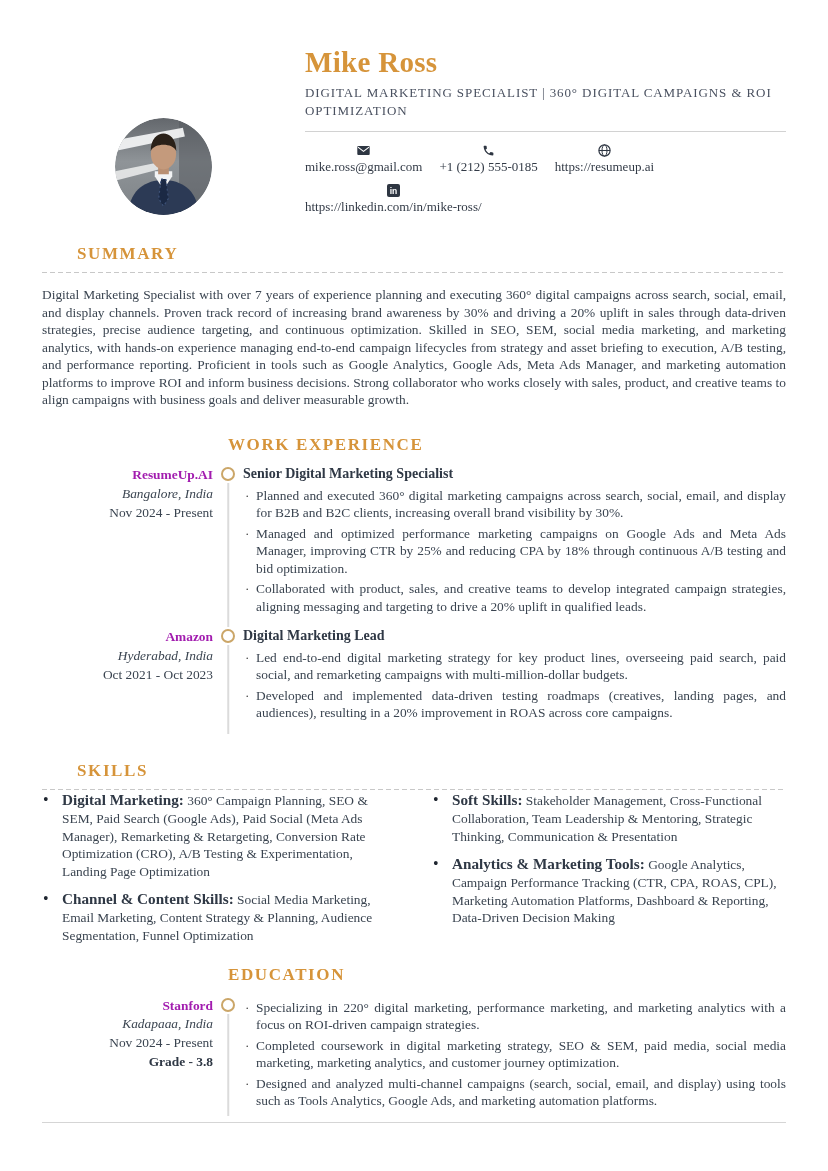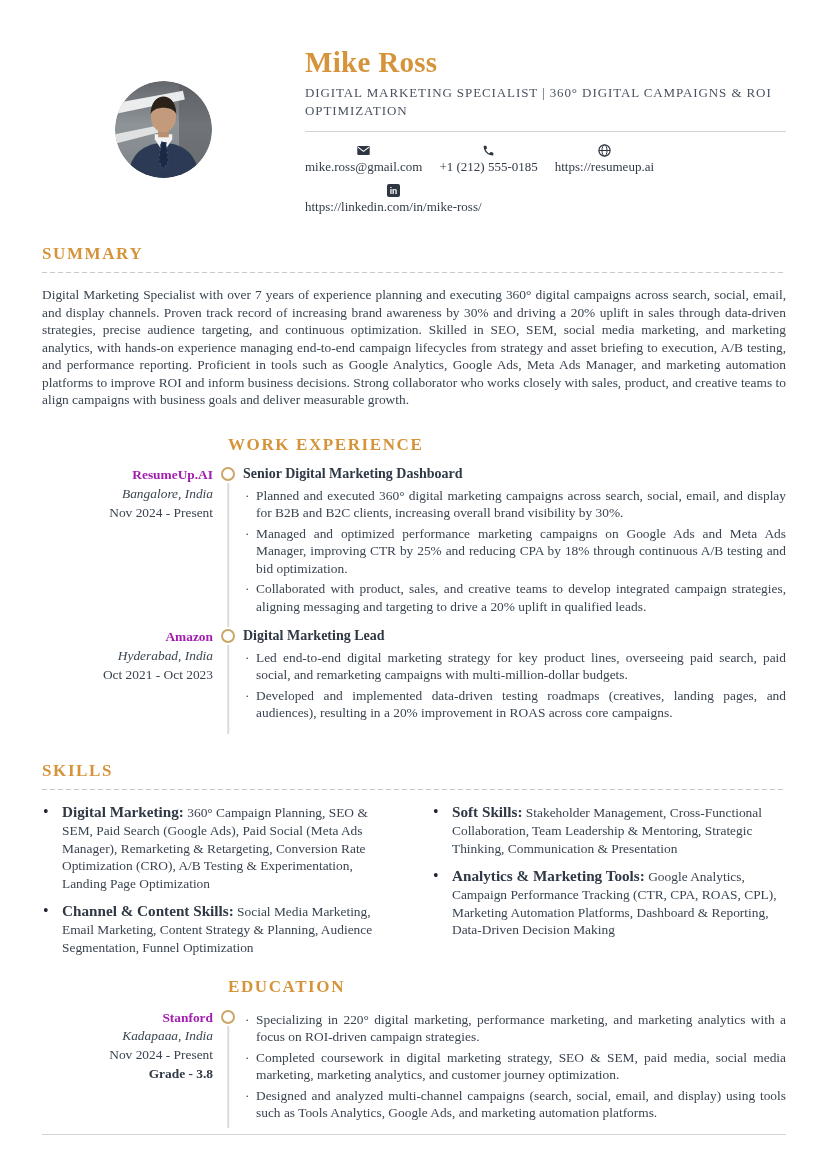--- a/index.html
+++ b/index.html
@@ -8,21 +8,21 @@
     width: 828px; height: 1171px;
     background:#ffffff;
     font-family:"Liberation Serif", serif;
     color:#3A4450;
     font-size:13.4px;
     line-height:1.31;
   }
   .page { width:828px; height:1171px; padding:43px 42px 0 42px; overflow:hidden; }
 
   
-  .header { display:flex; align-items:center; }
+  .header { display:flex; align-items:flex-end; }
   .avatar {
     flex:none; width:97px; height:97px; border-radius:50%;
     overflow:hidden; margin-left:73px; margin-top:1px;
   }
   .avatar svg { display:block; width:97px; height:97px; }
   .header-text { margin-left:93px; width:482px; }
   .name {
     margin:4px 0 7px 0;
     font-size:29px; font-weight:bold; letter-spacing:0.3px;
     color:#D6943A; line-height:1.05;
@@ -32,21 +32,21 @@
     color:#4A5160; text-transform:uppercase;
   }
   .header-divider { border:none; border-top:1.5px solid #D2D2D2; margin:12px 0 0 0; }
   .contacts { margin-top:12px; display:flex; flex-wrap:wrap; column-gap:17px; row-gap:9px; font-size:13px; color:#323A46; }
   .contact { display:flex; align-items:center; gap:1px; white-space:nowrap;flex-direction:column; }
   .cicon { width:13px; height:13px; flex:none; display:block; }
 
   
   .section-heading {
     font-size:17px; font-weight:bold; letter-spacing:1.6px;
-    color:#D6943A; line-height:1.2;
+    color:#D6943A; line-height:1.2;margin-left:35px;
   }
   .dashed-divider {
     height:1px; margin-top:8px;
     background:repeating-linear-gradient(90deg,#C8C8C8 0 5px, transparent 5px 8px);
   }
   .solid-divider { border:none; border-top:1.5px solid #D5D5D5; margin:6px 0 0 0; }
 
   .summary { margin-top:29px; }
   .summary-text { margin:13px 0 0 0; text-align:justify; }
 
@@ -73,21 +73,21 @@
   .role { font-weight:bold; font-size:14px; color:#2F3845; margin:0 0 3px 0; line-height:1.3; }
   .bullets { list-style:none; margin:0; padding:0; }
   .bullets li {
     position:relative; padding-left:13px; margin-top:3px;
     text-align:justify;
   }
   .bullets li::before { content:"\00B7"; position:absolute; left:2px; top:0; color:#4A4A4A; }
 
   
   .skills { margin-top:27px; }
-  .skills-grid { display:grid; grid-template-columns:1fr 1fr; column-gap:36px; margin-top:12px; }
+  .skills-grid { display:grid; grid-template-columns:1fr 1fr; column-gap:36px; margin-top:0; }
   .skill-item { position:relative; padding-left:20px; margin-bottom:9px; }
   .skill-item::before {
     content:"\2022"; position:absolute; left:1px; top:0;
     font-size:16px; color:#1F2630;
   }
   .skill-label { font-weight:bold; font-size:15.2px; color:#2F3845; }
 
   .education { margin-top:12px; }
   .education .entries { margin-top:10px; }
   .education .entry-right { padding-bottom:6px; }
@@ -173,21 +173,21 @@
     <div class="entries">
 
       <div class="entry">
         <div class="entry-left">
           <div class="org">ResumeUp.AI</div>
           <div class="loc">Bangalore, India</div>
           <div class="dates">Nov 2024 - Present</div>
         </div>
         <div class="timeline"></div>
         <div class="entry-right">
-          <div class="role">Senior Digital Marketing Dashboard</div>
+          <div class="role">Senior Digital Marketing Specialist</div>
           <ul class="bullets">
             <li>Planned and executed 360° digital marketing campaigns across search, social, email, and display for B2B and B2C clients, increasing overall brand visibility by 30%.</li>
             <li>Managed and optimized performance marketing campaigns on Google Ads and Meta Ads Manager, improving CTR by 25% and reducing CPA by 18% through continuous A/B testing and bid optimization.</li>
             <li>Collaborated with product, sales, and creative teams to develop integrated campaign strategies, aligning messaging and targeting to drive a 20% uplift in qualified leads.</li>
           </ul>
         </div>
       </div>
 
       <div class="entry">
         <div class="entry-left">

